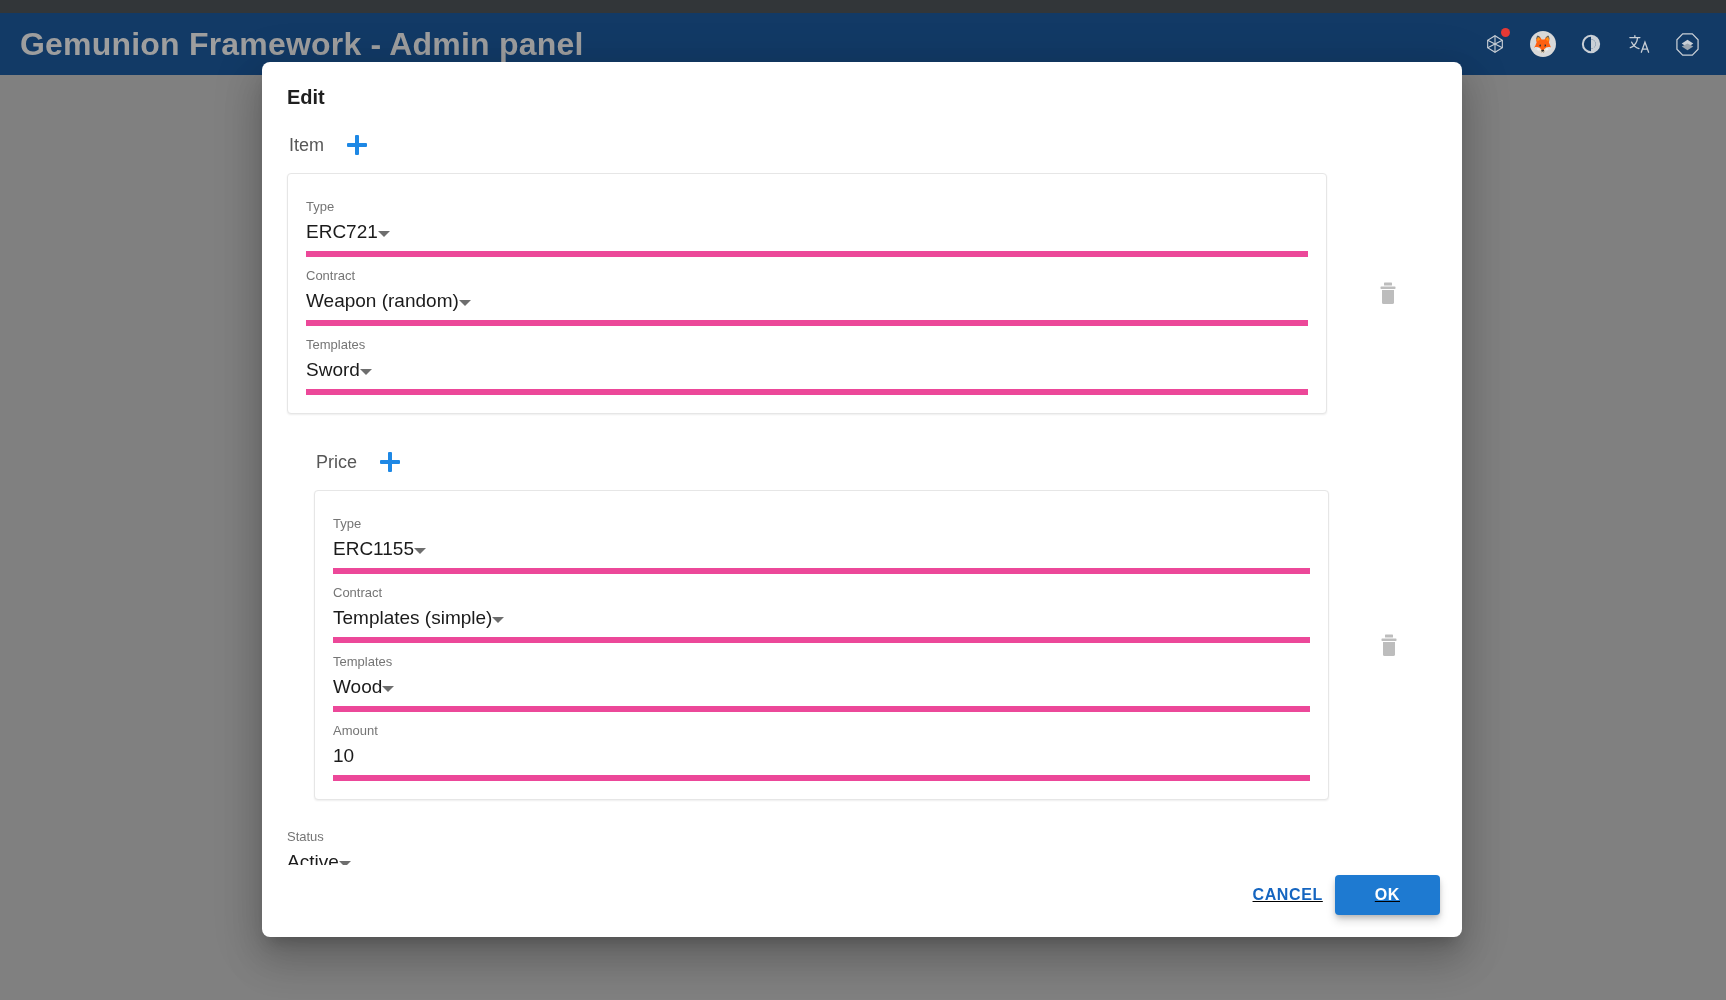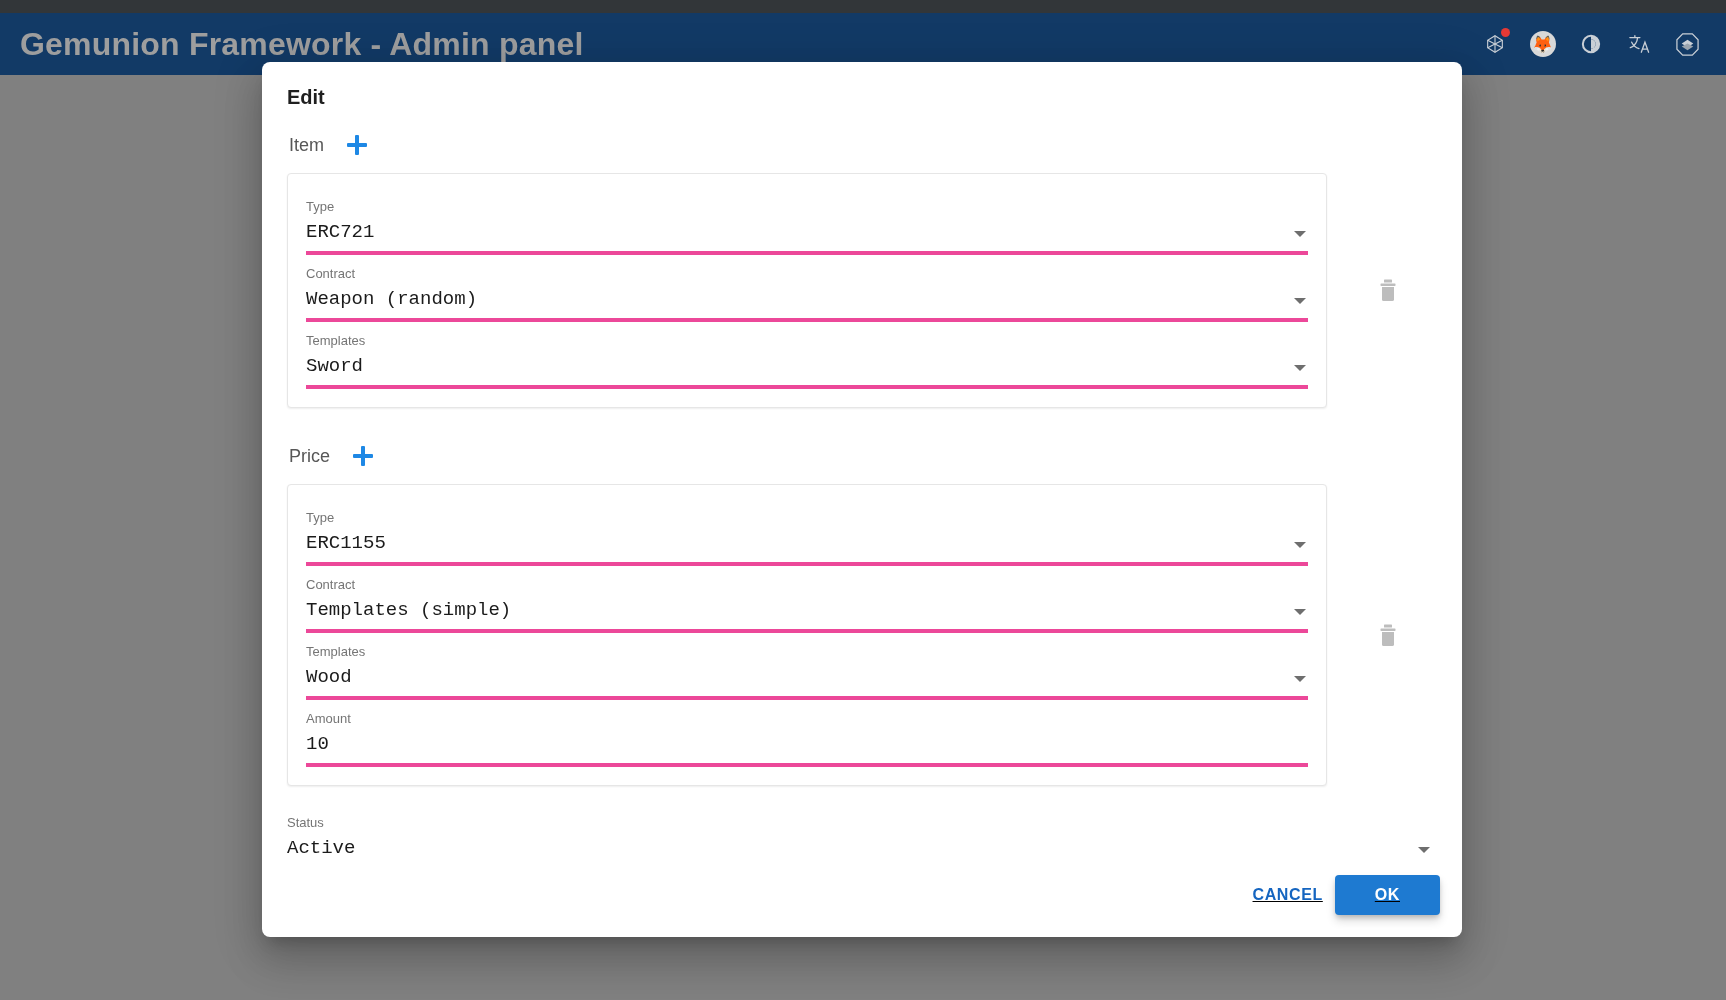--- a/index.html
+++ b/index.html
@@ -203,25 +203,24 @@
   .field-label {
     font-size: 13px;
     color: #757575;
     line-height: 18px;
     display: block;
   }
 
   .field-line {
     display: flex;
     align-items: flex-end;
-    justify-content: space-between;
-    border-bottom: 4px solid #ec4899;
+    justify-content: flex-start;
+    border-bottom: 6px solid #ec4899;
     padding: 3px 0 6px 0;
     min-height: 33px;
-    font-family: Liberation Mono, monospace;
   }
 
   .field-value {
     font-size: 19px;
     color: #1b1b1b;
     line-height: 26px;
     font-weight: 400;
   }
 
   .caret {
@@ -378,21 +377,21 @@
             <svg width="20" height="23" viewBox="0 0 20 23">
               <rect x="6" y="0.5" width="8" height="3" rx="0.6" fill="#bdbdbd"></rect>
               <rect x="2.5" y="4.5" width="15" height="2.4" rx="0.6" fill="#bdbdbd"></rect>
               <path d="M4 8h12v12.5a1.6 1.6 0 01-1.6 1.6H5.6A1.6 1.6 0 014 20.5z" fill="#bdbdbd"></path>
             </svg>
           </button>
         </div>
       </div>
     </div>
 
-    <div class="section" style="margin-top:26px;">
+    <div class="section" style="margin-top:26px;margin-left:27px;">
       <div class="section-head">
         <span class="section-label">Price</span>
         <button class="add-btn">
           <span class="plus-ico"></span>
         </button>
       </div>
 
       <div class="row">
         <div class="card">
 

